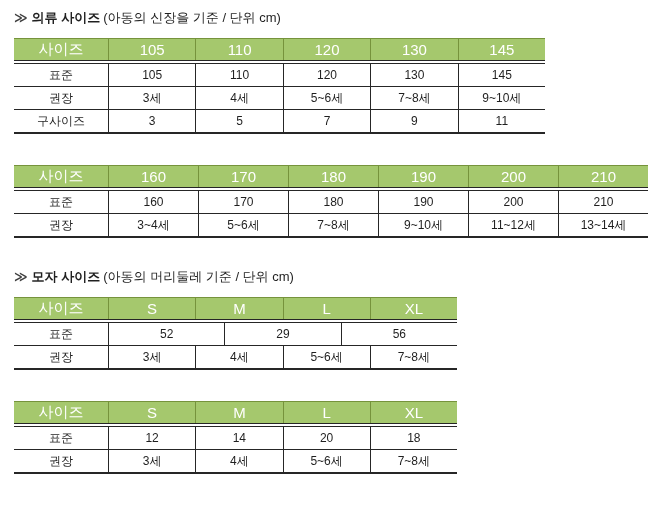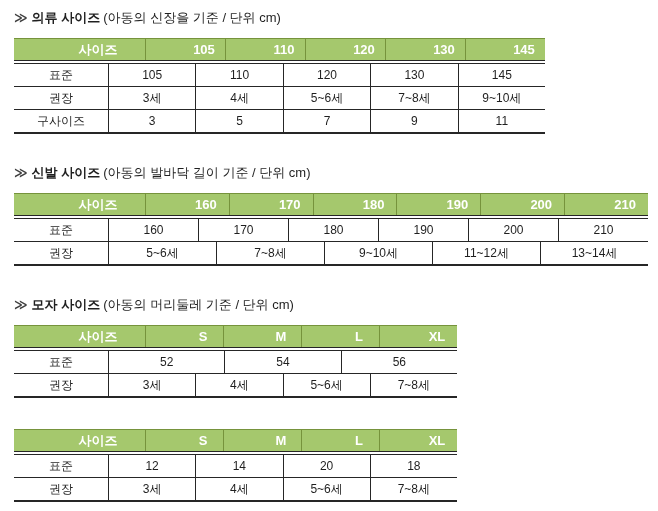--- a/index.html
+++ b/index.html
@@ -46,24 +46,23 @@
   .t4 { width: 443px; }
 
   .hrow {
     display: flex;
     background: var(--header-bg, #a5c86d);
     border-top: 1px solid var(--header-border, #76933c);
     height: 21px;
   }
   .hrow .cell {
     color: var(--header-text, #ffffff);
-    font-weight: bold;
-    font-size: 13px;
+    font-weight: normal;
+    font-size: 15px;
     border-left: 1px solid var(--header-border, #76933c);
-    padding-left: 37px;
   }
   .hrow .cell:first-child { border-left: none; }
 
   .cell {
     flex: 1 1 0;
     display: flex;
     align-items: center;
     justify-content: center;
     overflow: hidden;
     white-space: nowrap;
@@ -128,23 +127,20 @@
         <div class="cell">3</div>
         <div class="cell">5</div>
         <div class="cell">7</div>
         <div class="cell">9</div>
         <div class="cell">11</div>
       </div>
     </div>
 </section>
 
 <section class="section">
-  <div class="section-title">
-    <span class="marker">≫</span><span class="name">신발 사이즈</span><span class="note">(아동의 발바닥 길이 기준 / 단위 cm)</span>
-  </div>
   <div class="sizetable t2">
       <div class="hrow">
         <div class="cell label">사이즈</div>
         <div class="cell">160</div>
         <div class="cell">170</div>
         <div class="cell">180</div>
         <div class="cell">190</div>
         <div class="cell">200</div>
         <div class="cell">210</div>
       </div>
@@ -153,20 +149,21 @@
         <div class="cell label">표준</div>
         <div class="cell">160</div>
         <div class="cell">170</div>
         <div class="cell">180</div>
         <div class="cell">190</div>
         <div class="cell">200</div>
         <div class="cell">210</div>
       </div>
       <div class="brow">
         <div class="cell label">권장</div>
+        <div class="cell">3~4세</div>
         <div class="cell">5~6세</div>
         <div class="cell">7~8세</div>
         <div class="cell">9~10세</div>
         <div class="cell">11~12세</div>
         <div class="cell">13~14세</div>
       </div>
     </div>
 </section>
 
 <section class="section">
@@ -178,21 +175,21 @@
         <div class="cell label">사이즈</div>
         <div class="cell">S</div>
         <div class="cell">M</div>
         <div class="cell">L</div>
         <div class="cell">XL</div>
       </div>
       <div class="dline"></div>
       <div class="brow">
         <div class="cell label">표준</div>
         <div class="cell">52</div>
-        <div class="cell">54</div>
+        <div class="cell">29</div>
         <div class="cell">56</div>
       </div>
       <div class="brow">
         <div class="cell label">권장</div>
         <div class="cell">3세</div>
         <div class="cell">4세</div>
         <div class="cell">5~6세</div>
         <div class="cell">7~8세</div>
       </div>
     </div>

